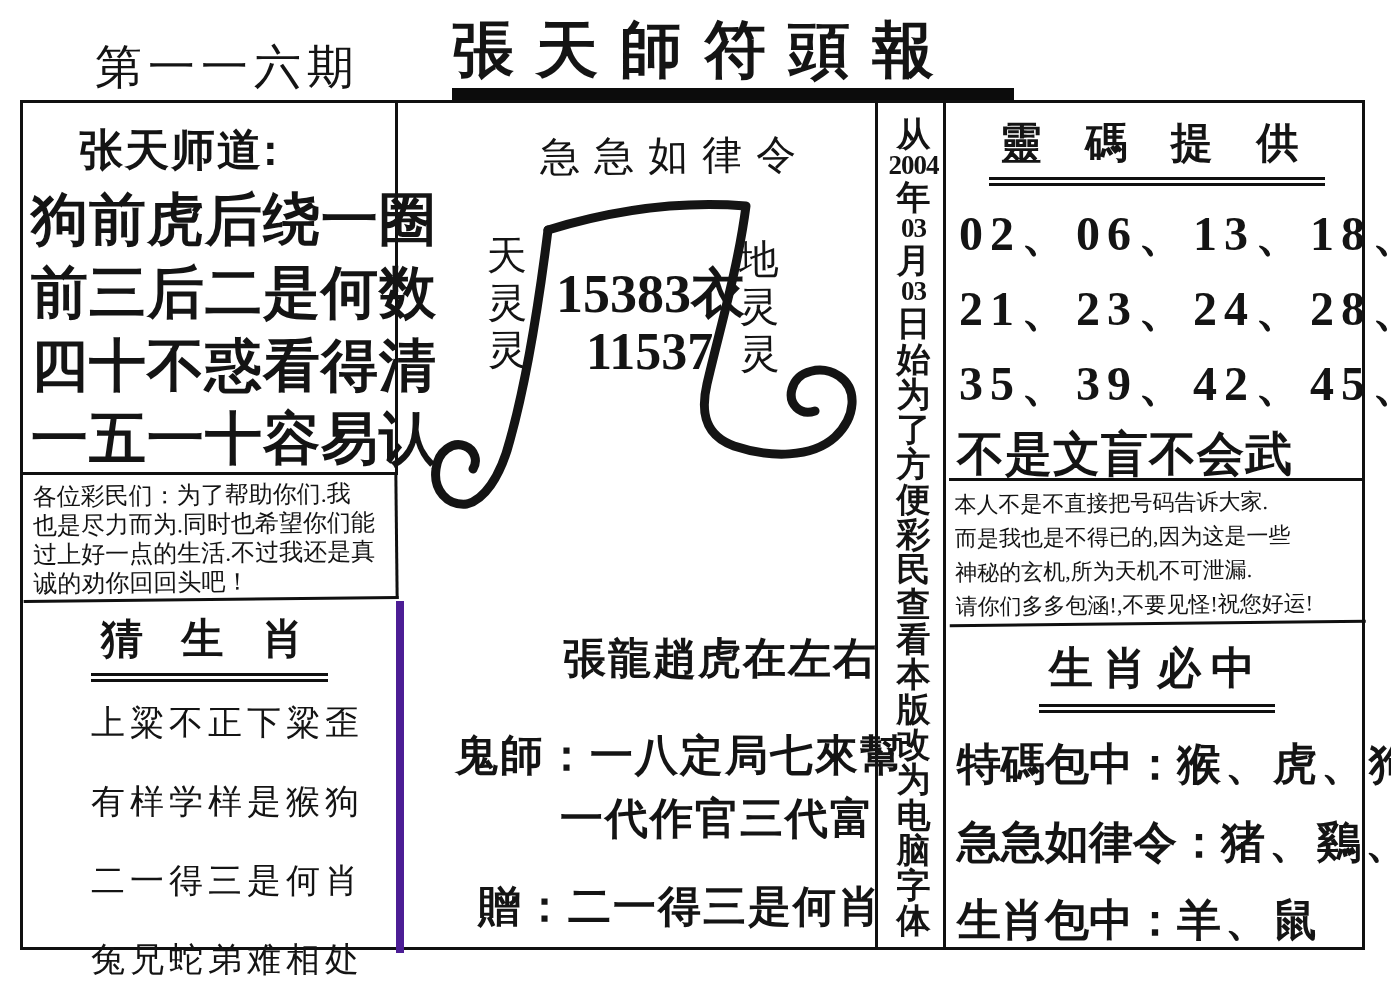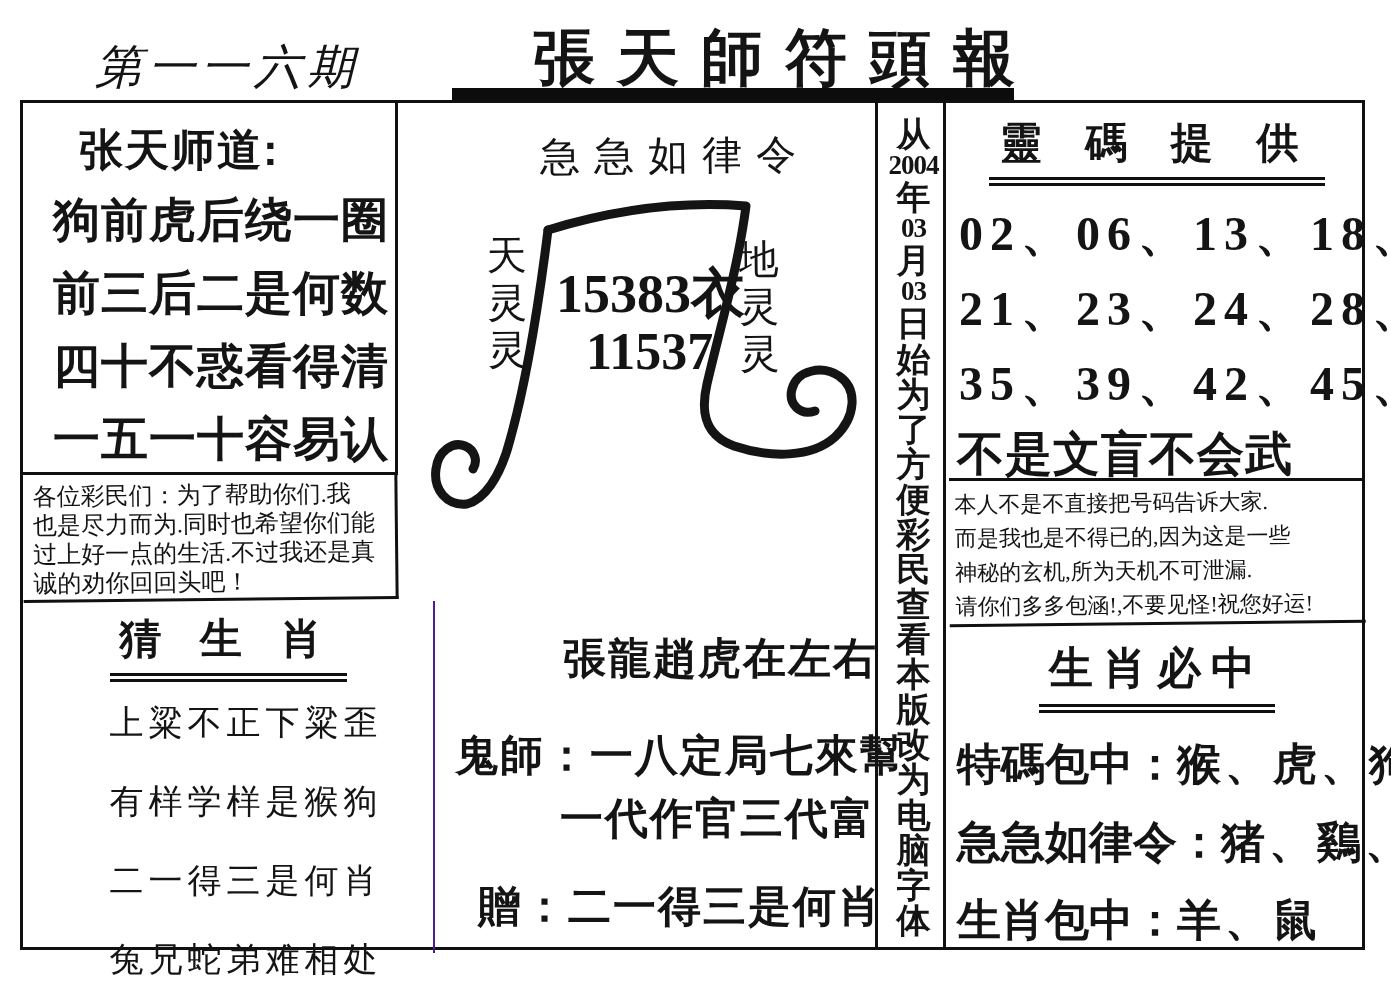--- a/index.html
+++ b/index.html
@@ -1,38 +1,38 @@
 <!DOCTYPE html>
 <html><head>
 <meta charset="utf-8">
 <style>
   html,body{margin:0;padding:0;background:#e8e8e8;}
   .page{position:relative;width:1391px;height:989px;background:#ffffff;overflow:hidden;
         font-family:"Liberation Sans",sans-serif;color:#141414;}
   
   .issue{position:absolute;left:95px;top:36px;font-family:"Liberation Serif",serif;
-         font-size:47px;letter-spacing:6px;font-style:italic;}
-  .title{position:absolute;left:452px;top:16px;width:585px;text-align:right;
+         font-size:47px;letter-spacing:6px;}
+  .title{position:absolute;left:452px;top:8px;width:585px;text-align:left;
          font-weight:900;font-size:62px;letter-spacing:22px;white-space:nowrap;}
   .title-bar{position:absolute;left:452px;top:88px;width:562px;height:13px;background:#0c0c0c;}
   
   .frame{position:absolute;left:20px;top:100px;width:1345px;height:850px;border:3px solid #101010;box-sizing:border-box;}
   .vline{position:absolute;top:0;bottom:0;width:3px;background:#101010;}
   
   .hand{font-family:cursive;transform:rotate(-0.6deg);}
   .dbl{display:inline-block;border-bottom:9px double #101010;padding:0 10px 6px 10px;}
   
   .box-a{position:absolute;left:0;top:0;width:375px;height:372px;border-right:3px solid #101010;
          border-bottom:3px solid #101010;box-sizing:border-box;padding:14px 6px 0 8px;}
   .box-a .hdr{font-weight:900;font-size:44px;letter-spacing:2px;padding-left:48px;line-height:66px;}
-  .box-a .ln{font-weight:900;font-size:47px;letter-spacing:1px;line-height:73px;white-space:nowrap;text-align:right;}
+  .box-a .ln{font-weight:900;font-size:57px;letter-spacing:1px;line-height:73px;white-space:nowrap;text-align:right;}
   .box-b{position:absolute;left:0;top:372px;width:375px;height:126px;border-right:3px solid #101010;
          border-bottom:3px solid #101010;box-sizing:border-box;padding:6px 4px 0 10px;}
   .box-b .ln{font-size:24px;line-height:29px;white-space:nowrap;}
-  .box-c{position:absolute;left:0;top:498px;width:412px;height:352px;border-right:2px solid #4c1d95;
+  .box-c{position:absolute;left:0;top:498px;width:381px;height:352px;border-right:8px solid #4c1d95;
          box-sizing:border-box;text-align:center;padding-top:10px;}
   .box-c .ttl{font-family:"Liberation Serif",serif;font-weight:700;font-size:42px;letter-spacing:14px;}
   .box-c .ln{font-family:Liberation Mono, monospace;font-size:34px;letter-spacing:5px;
              line-height:71px;margin-top:8px;white-space:nowrap;padding-left:36px;}
   
   .incant{position:absolute;left:540px;top:128px;font-size:40px;letter-spacing:14px;white-space:nowrap;}
   .tal-col{position:absolute;font-size:40px;line-height:47px;text-align:center;width:52px;}
   .tal-num1{position:absolute;left:556px;top:258px;font-family:"Liberation Serif",serif;
             font-weight:700;font-size:54px;white-space:nowrap;}
   .tal-num2{position:absolute;left:586px;top:322px;font-family:"Liberation Serif",serif;

